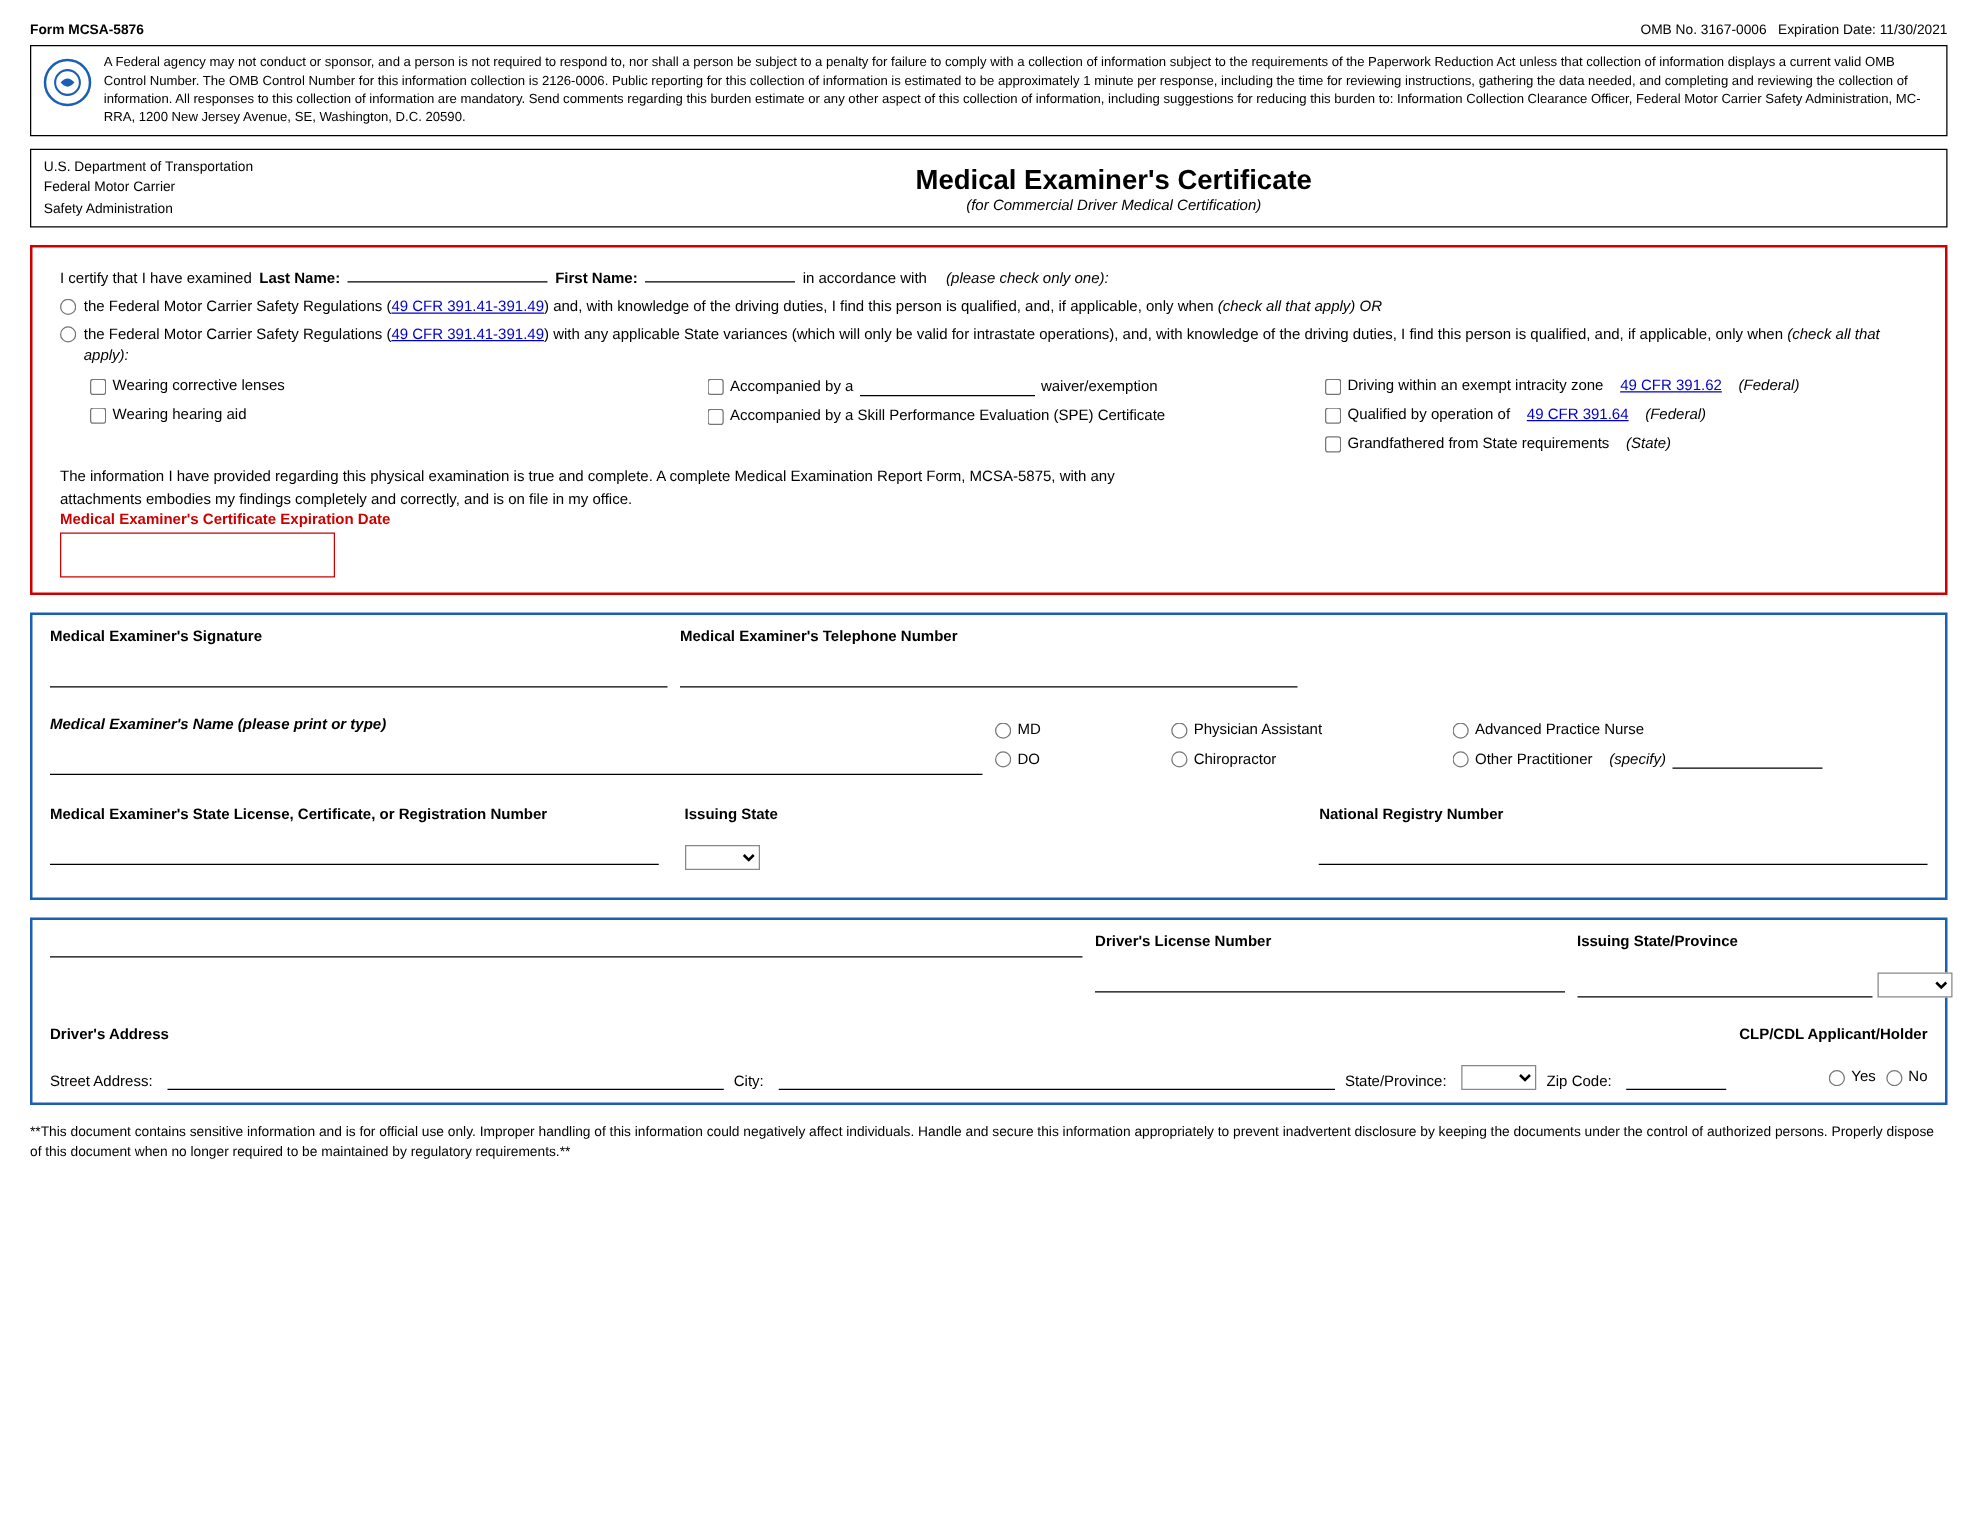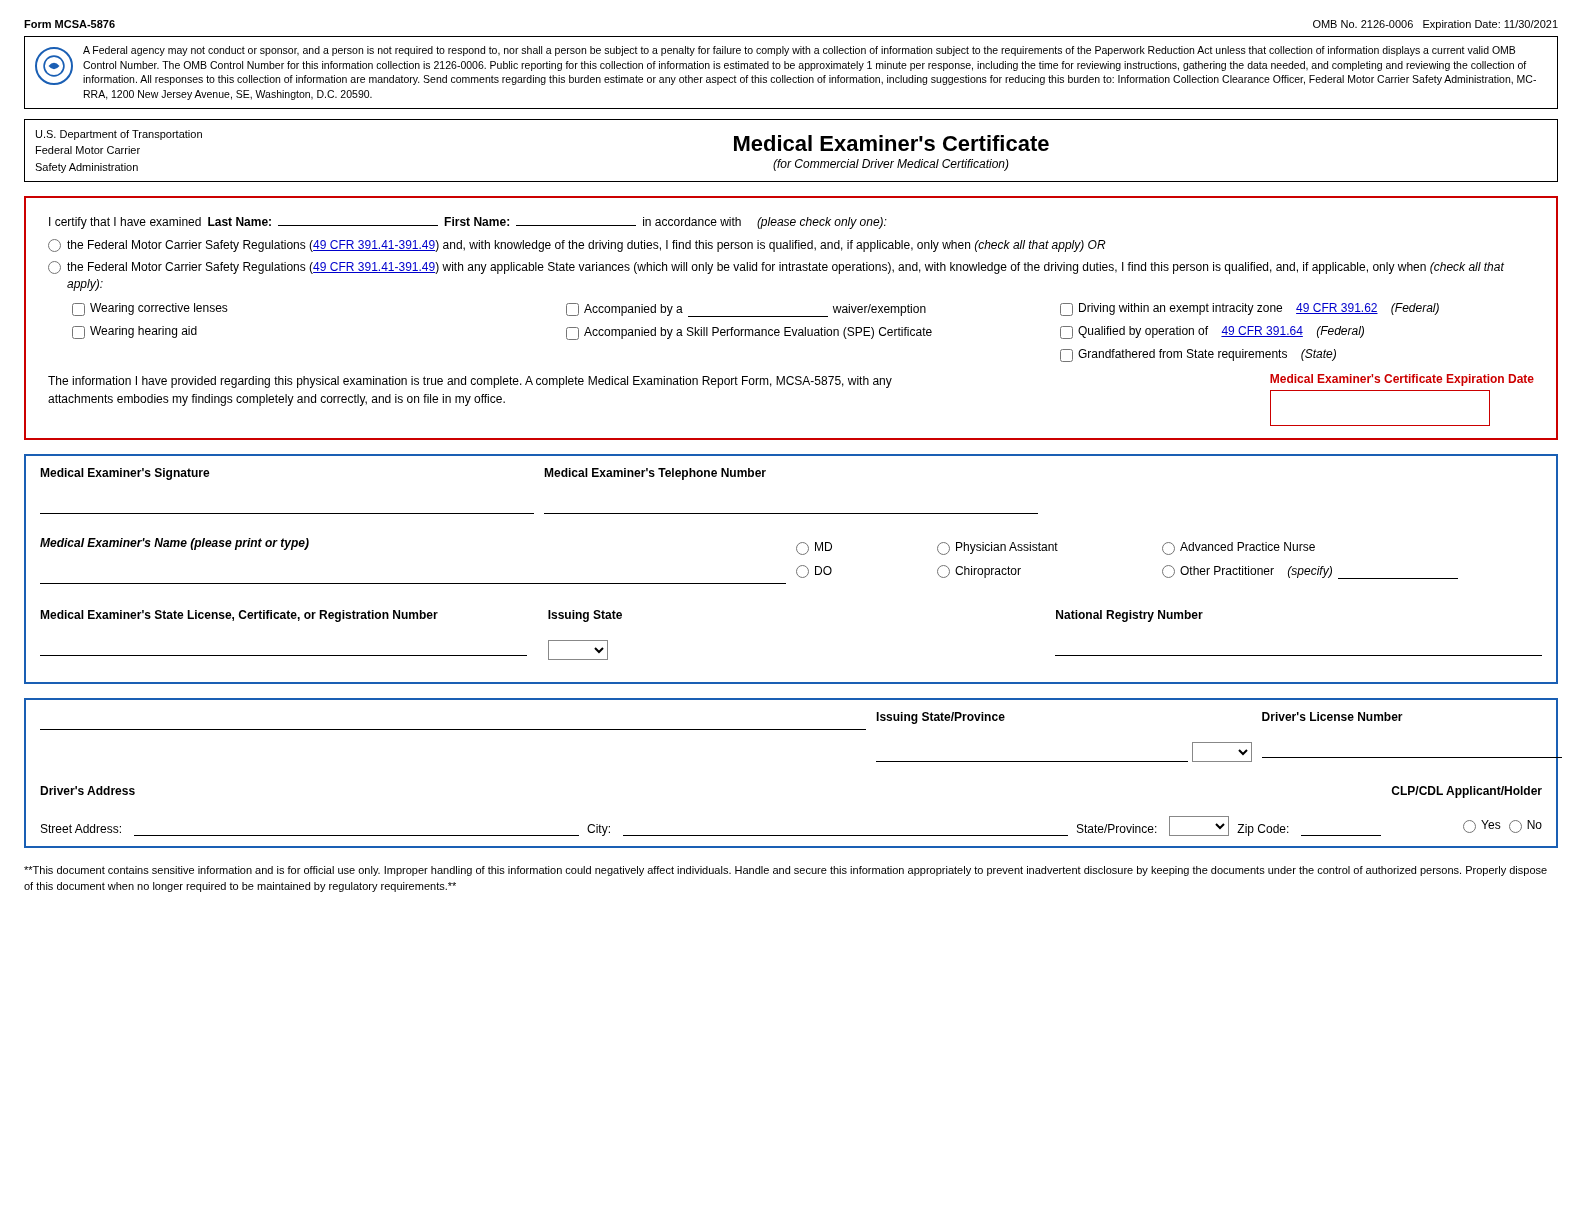--- a/index.html
+++ b/index.html
@@ -116,20 +116,21 @@
       min-width: 140px;
       display: inline-block;
       height: 16px;
     }
 
     .expiration-row {
       display: flex;
       justify-content: space-between;
       align-items: flex-start;
       margin-top: 10px;
+      flex-direction: column;
     }
     .expiration-left { max-width: 60%; font-size: 12px; line-height: 1.5; }
     .expiration-right { text-align: right; }
     .expiration-label { color: #c00; font-weight: bold; font-size: 12px; margin-bottom: 4px; }
     .expiration-box {
       border: 1px solid #c00;
       width: 220px;
       height: 36px;
     }
 
@@ -206,21 +207,21 @@
       min-width: 80px;
       height: 16px;
     }
   </style>
 </head>
 <body>
 
 <div class="form-header">
   <span class="form-number">Form MCSA-5876</span>
   <span class="omb-info">
-    <span>OMB No. 2126-0006</span>&nbsp;&nbsp;
+    <span>OMB No. 3167-0006</span>&nbsp;&nbsp;
     <span>Expiration Date: 11/30/2021</span>
   </span>
 </div>
 
 <div class="public-burden-box">
   <div class="pb-icon">
     <svg viewBox="0 0 40 40" xmlns="http://www.w3.org/2000/svg">
       <circle cx="20" cy="20" r="18" fill="none" stroke="#1a5fb4" stroke-width="3"></circle>
       <path d="M10 20 Q20 8 30 20 Q20 32 10 20Z" fill="#1a5fb4"></path>
     </svg>
@@ -387,37 +388,37 @@
       <span class="field-label bold">National Registry Number</span>
       <div class="field-line"></div>
     </div>
   </div>
 </div>
 
 <div class="blue-section">
 
   <div class="driver-grid">
     <div class="field-group">
+      <div class="field-line"></div>
+    </div>
+    <div class="field-group">
+      <span class="field-label bold">Driver's License Number</span>
       <div class="field-line"></div>
     </div>
     <div class="field-group">
       <span class="field-label bold">Issuing State/Province</span>
       <div style="display:flex;align-items:flex-end;gap:4px;">
         <div class="field-line" style="flex:1;"></div>
         <select class="state-dropdown">
           <option value=""></option>
           <option>AL</option><option>AK</option><option>AZ</option><option>CA</option>
           <option>CO</option><option>FL</option><option>GA</option><option>NY</option>
           <option>TX</option><option>WA</option>
         </select>
       </div>
-    </div>
-    <div class="field-group">
-      <span class="field-label bold">Driver's License Number</span>
-      <div class="field-line"></div>
     </div>
   </div>
 
   <div style="display:grid;grid-template-columns:1fr auto;gap:10px;align-items:start;">
     <div>
       <span class="field-label bold">Driver's Address</span>
       <div style="display:flex;align-items:flex-end;gap:8px;flex-wrap:wrap;">
         <span class="addr-label">Street Address:</span>
         <div class="addr-underline" style="min-width:220px;border-bottom:1px solid #000;height:16px;flex:1;"></div>
         <span class="addr-label">City:</span>

